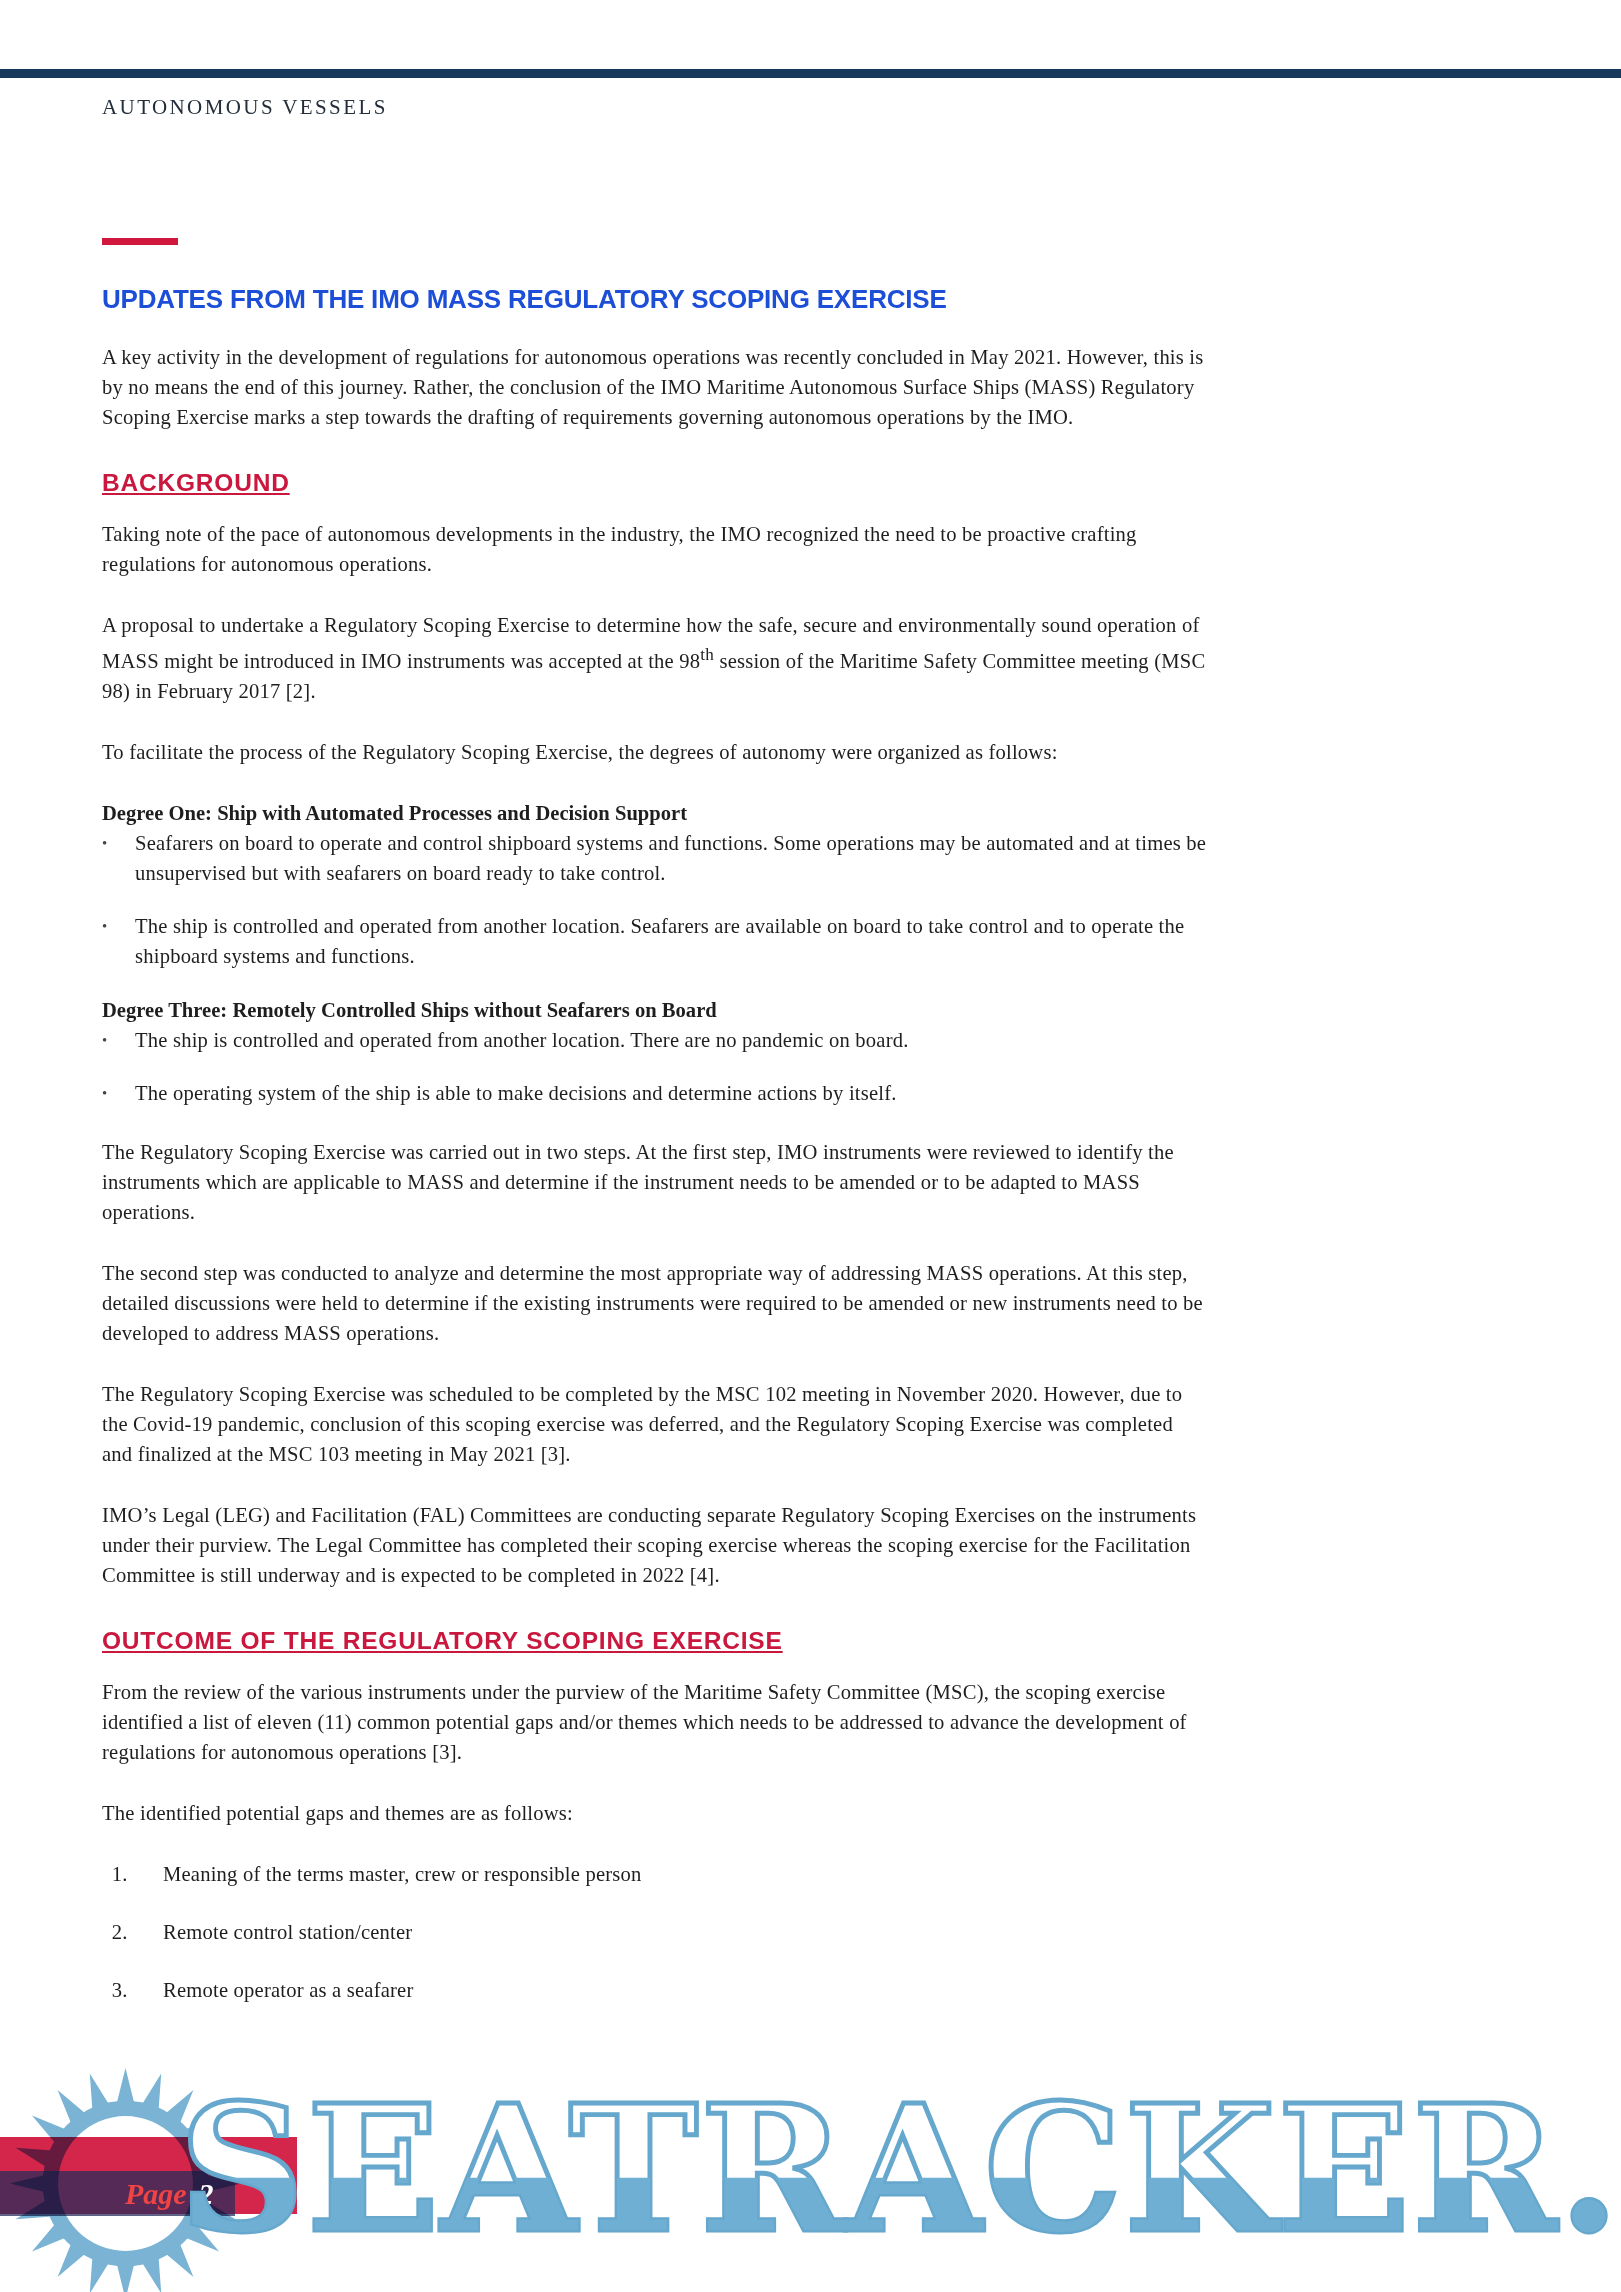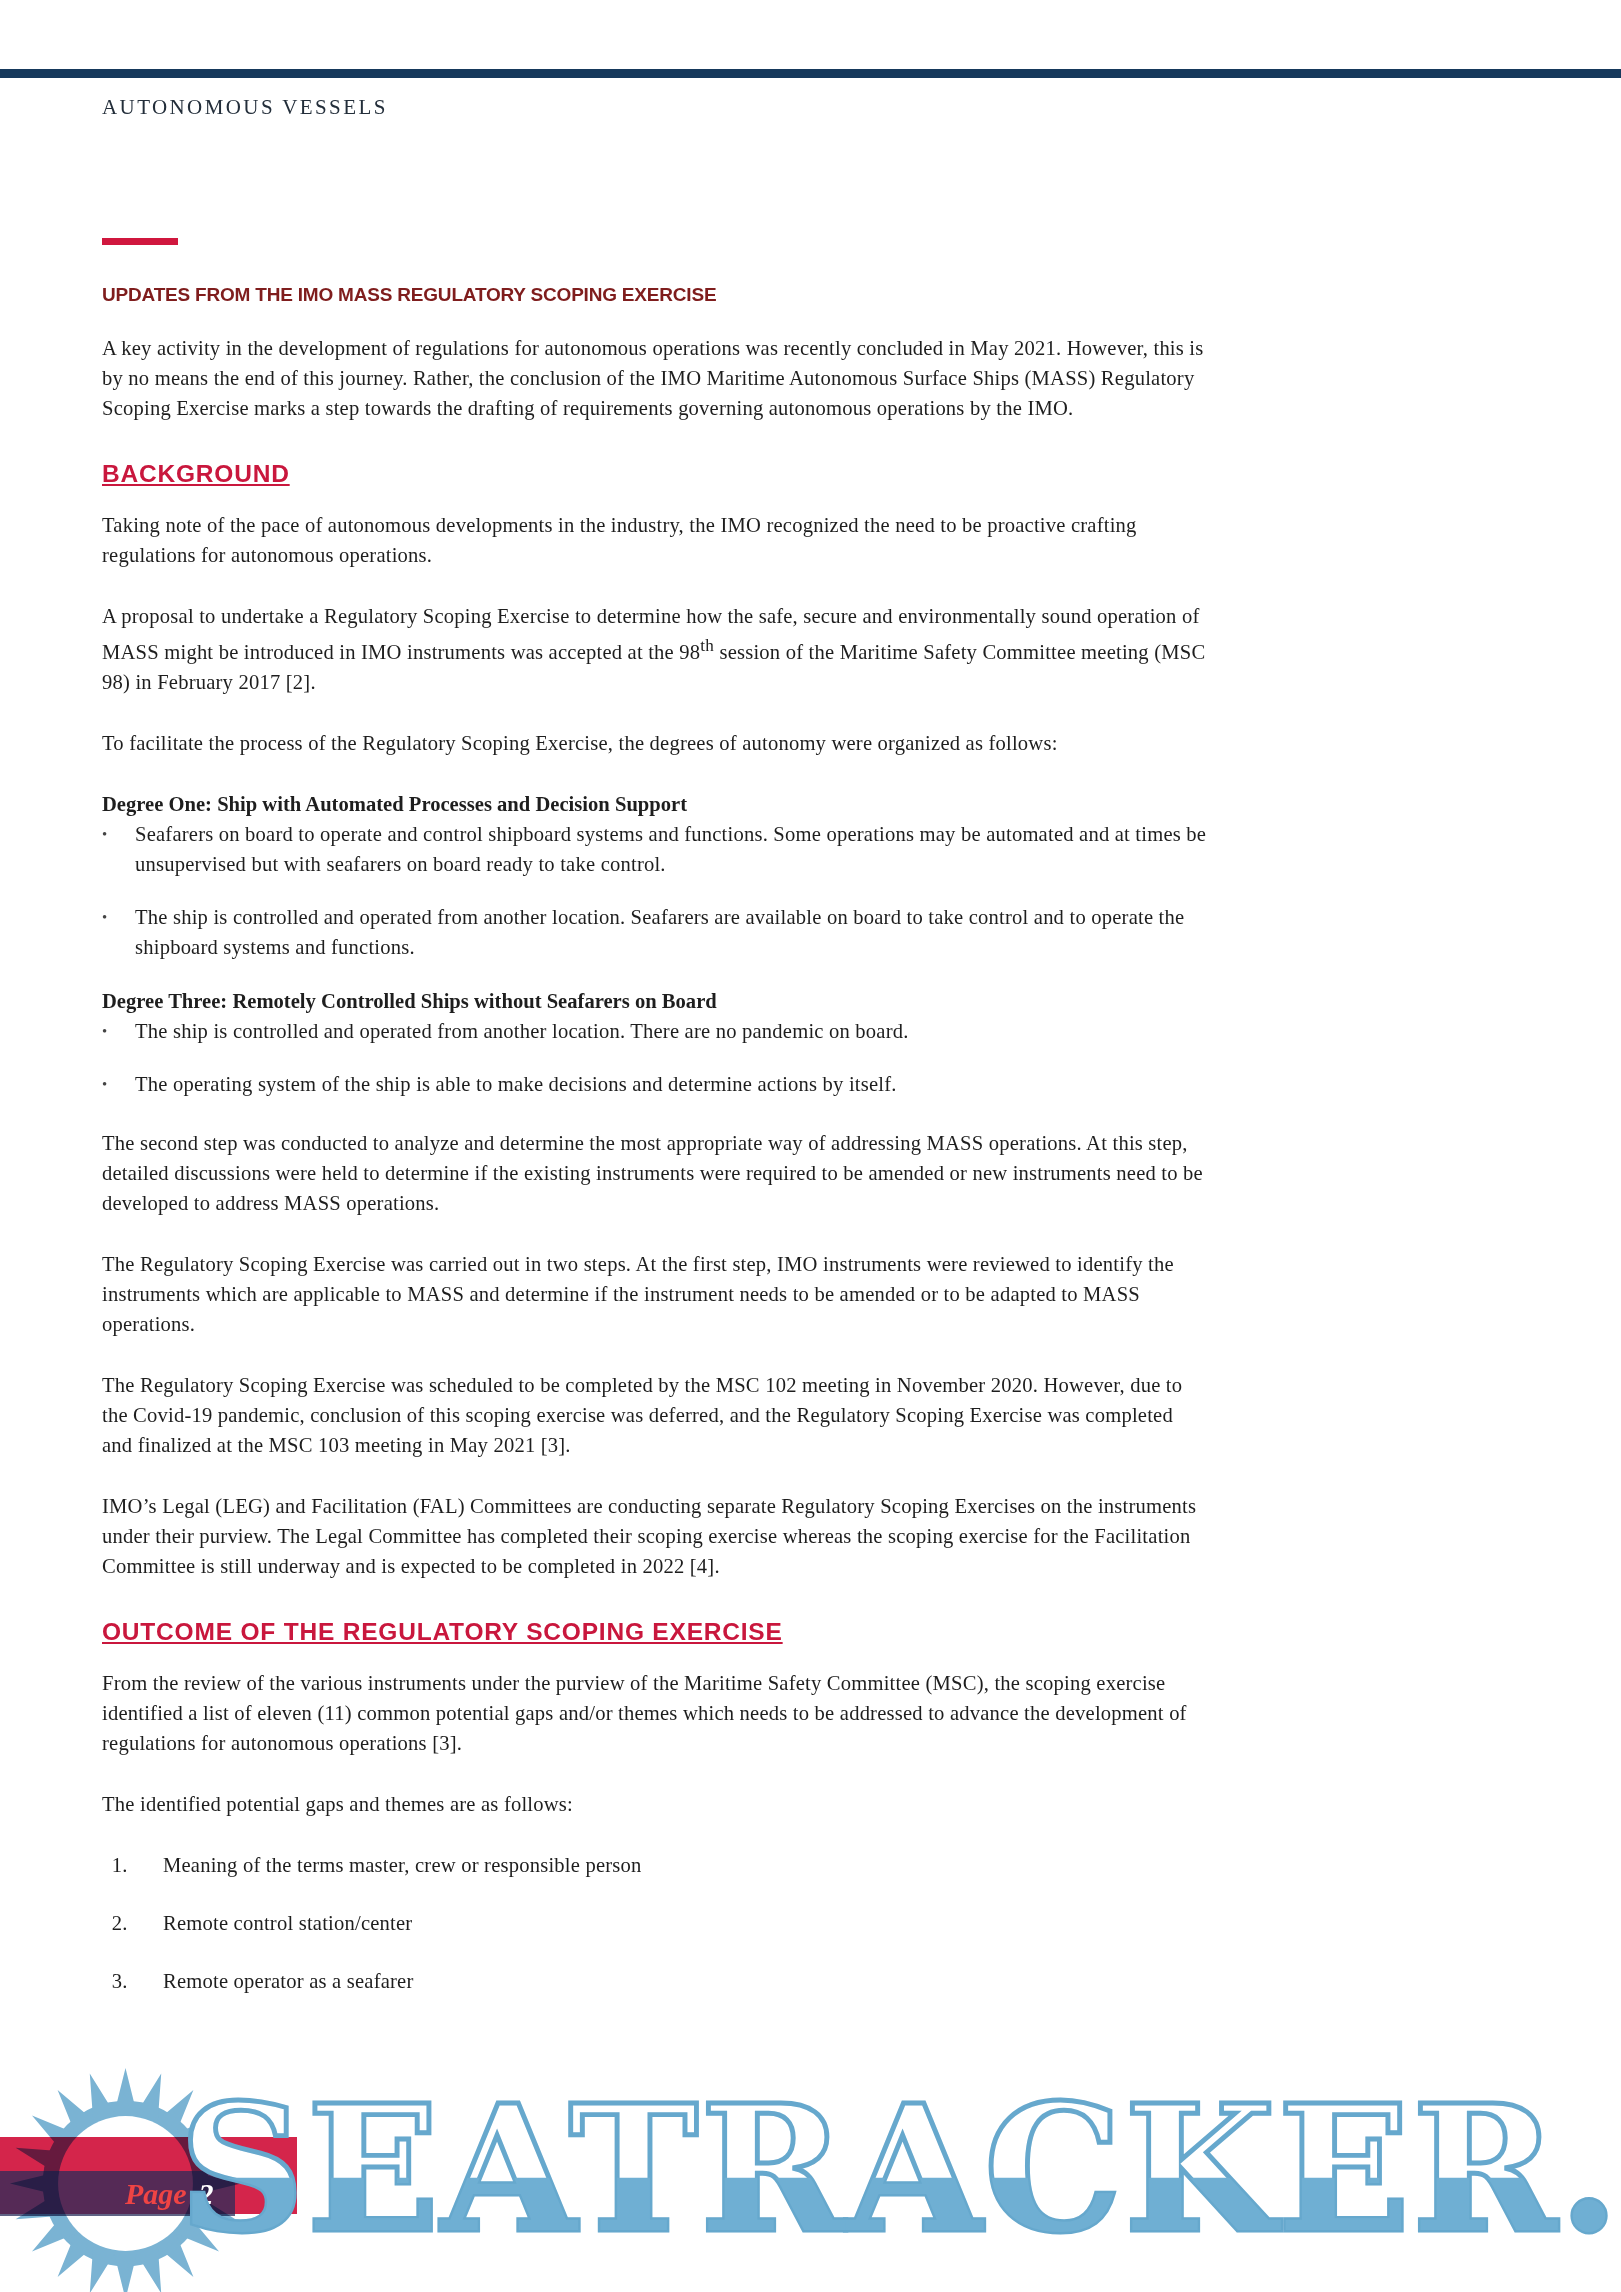--- a/index.html
+++ b/index.html
@@ -21,21 +21,21 @@
     font-size:21px;letter-spacing:2.4px;color:#232e3a;
   }
   .content{
     position:absolute;left:102px;top:238px;width:1106px;
   }
   .accent-line{
     width:76px;height:6.9px;background:#d0173e;margin:0 0 39px 0;
   }
   h1.doc-title{
     font-family:"Liberation Sans", sans-serif;font-weight:700;
-    font-size:19px;letter-spacing:-0.2px;color:#7f1d1d;
+    font-size:26px;letter-spacing:-0.2px;color:#1d4ed8;
     margin:0 0 27.4px 0;
   }
   h2.section{
     font-family:"Liberation Sans", sans-serif;font-weight:700;
     font-size:24.5px;letter-spacing:0.8px;color:#c9173d;
     margin:37px 0 21.6px 0;
     text-decoration:underline;
   }
   p.body{
     font-size:20.6px;line-height:30px;letter-spacing:0.2px;
@@ -142,22 +142,22 @@
     </div>
   </div>
 
   <div class="degree" style="margin-bottom:29px;">
     <div class="bullet-row">
       <span class="bullet-mark">•</span>
       <span class="bullet-text">The operating system of the ship is able to make decisions and determine actions by itself.</span>
     </div>
   </div>
 
+  <p class="body">The Regulatory Scoping Exercise was carried out in two steps. At the first step, IMO instruments were reviewed to identify the instruments which are applicable to MASS and determine if the instrument needs to be amended or to be adapted to MASS operations.</p>
   <p class="body">The second step was conducted to analyze and determine the most appropriate way of addressing MASS operations. At this step, detailed discussions were held to determine if the existing instruments were required to be amended or new instruments need to be developed to address MASS operations.</p>
-  <p class="body">The Regulatory Scoping Exercise was carried out in two steps. At the first step, IMO instruments were reviewed to identify the instruments which are applicable to MASS and determine if the instrument needs to be amended or to be adapted to MASS operations.</p>
   <p class="body">The Regulatory Scoping Exercise was scheduled to be completed by the MSC 102 meeting in November 2020. However, due to the Covid-19 pandemic, conclusion of this scoping exercise was deferred, and the Regulatory Scoping Exercise was completed and finalized at the MSC 103 meeting in May 2021 [3].</p>
   <p class="body">IMO’s Legal (LEG) and Facilitation (FAL) Committees are conducting separate Regulatory Scoping Exercises on the instruments under their purview. The Legal Committee has completed their scoping exercise whereas the scoping exercise for the Facilitation Committee is still underway and is expected to be completed in 2022 [4].</p>
 
   <h2 class="section">OUTCOME OF THE REGULATORY SCOPING EXERCISE</h2>
 
   <p class="body">From the review of the various instruments under the purview of the Maritime Safety Committee (MSC), the scoping exercise identified a list of eleven (11) common potential gaps and/or themes which needs to be addressed to advance the development of regulations for autonomous operations [3].</p>
   <p class="body">The identified potential gaps and themes are as follows:</p>
 
   <div class="num-list">
     <div class="num-row">

